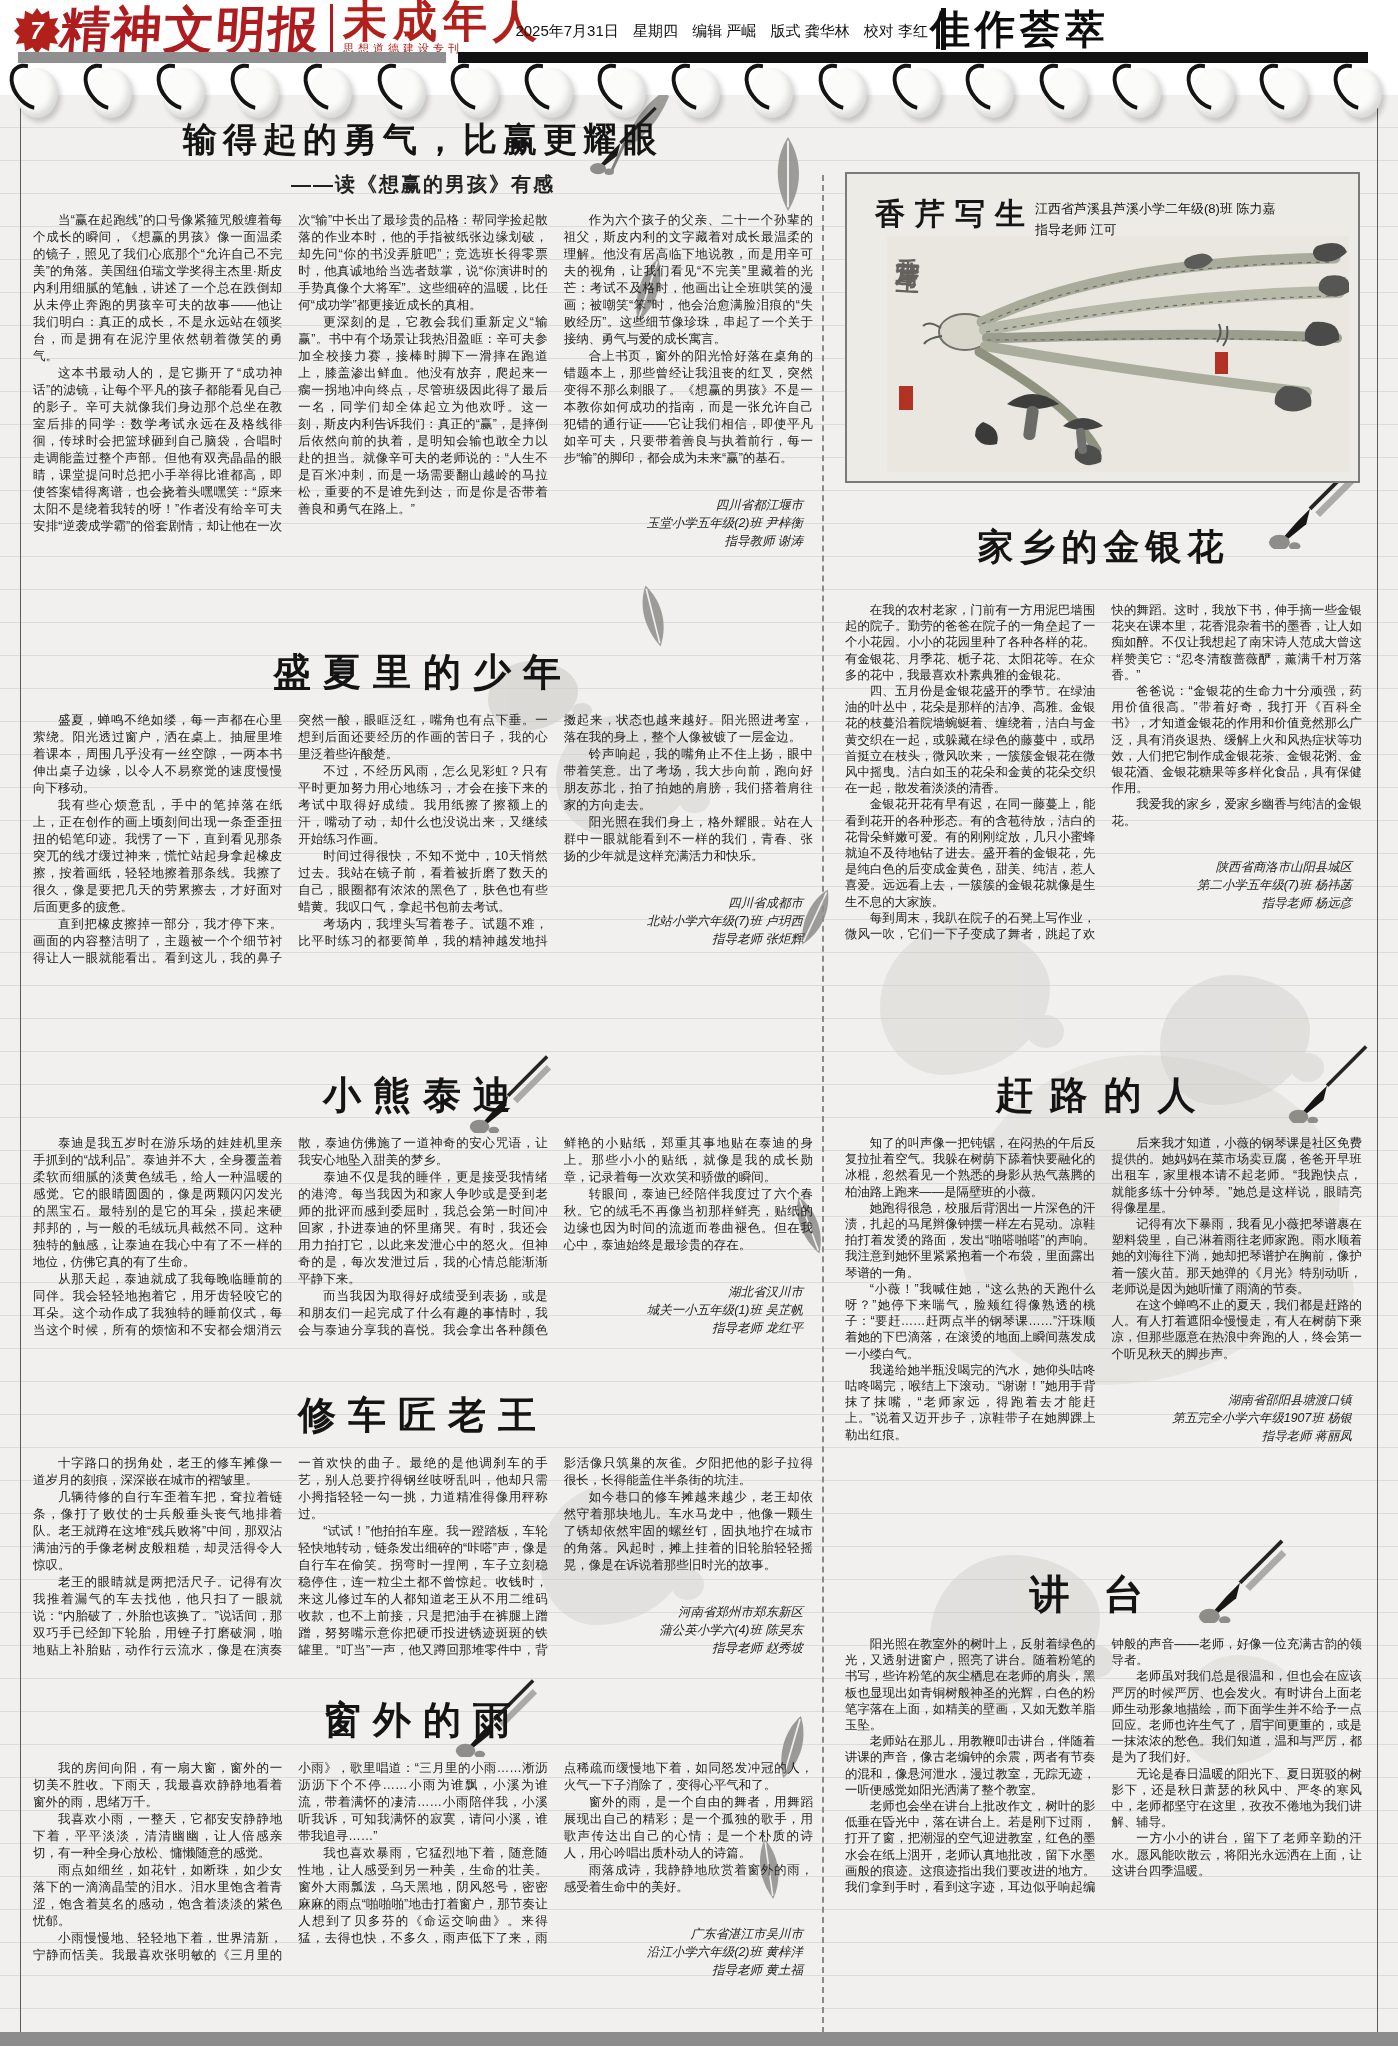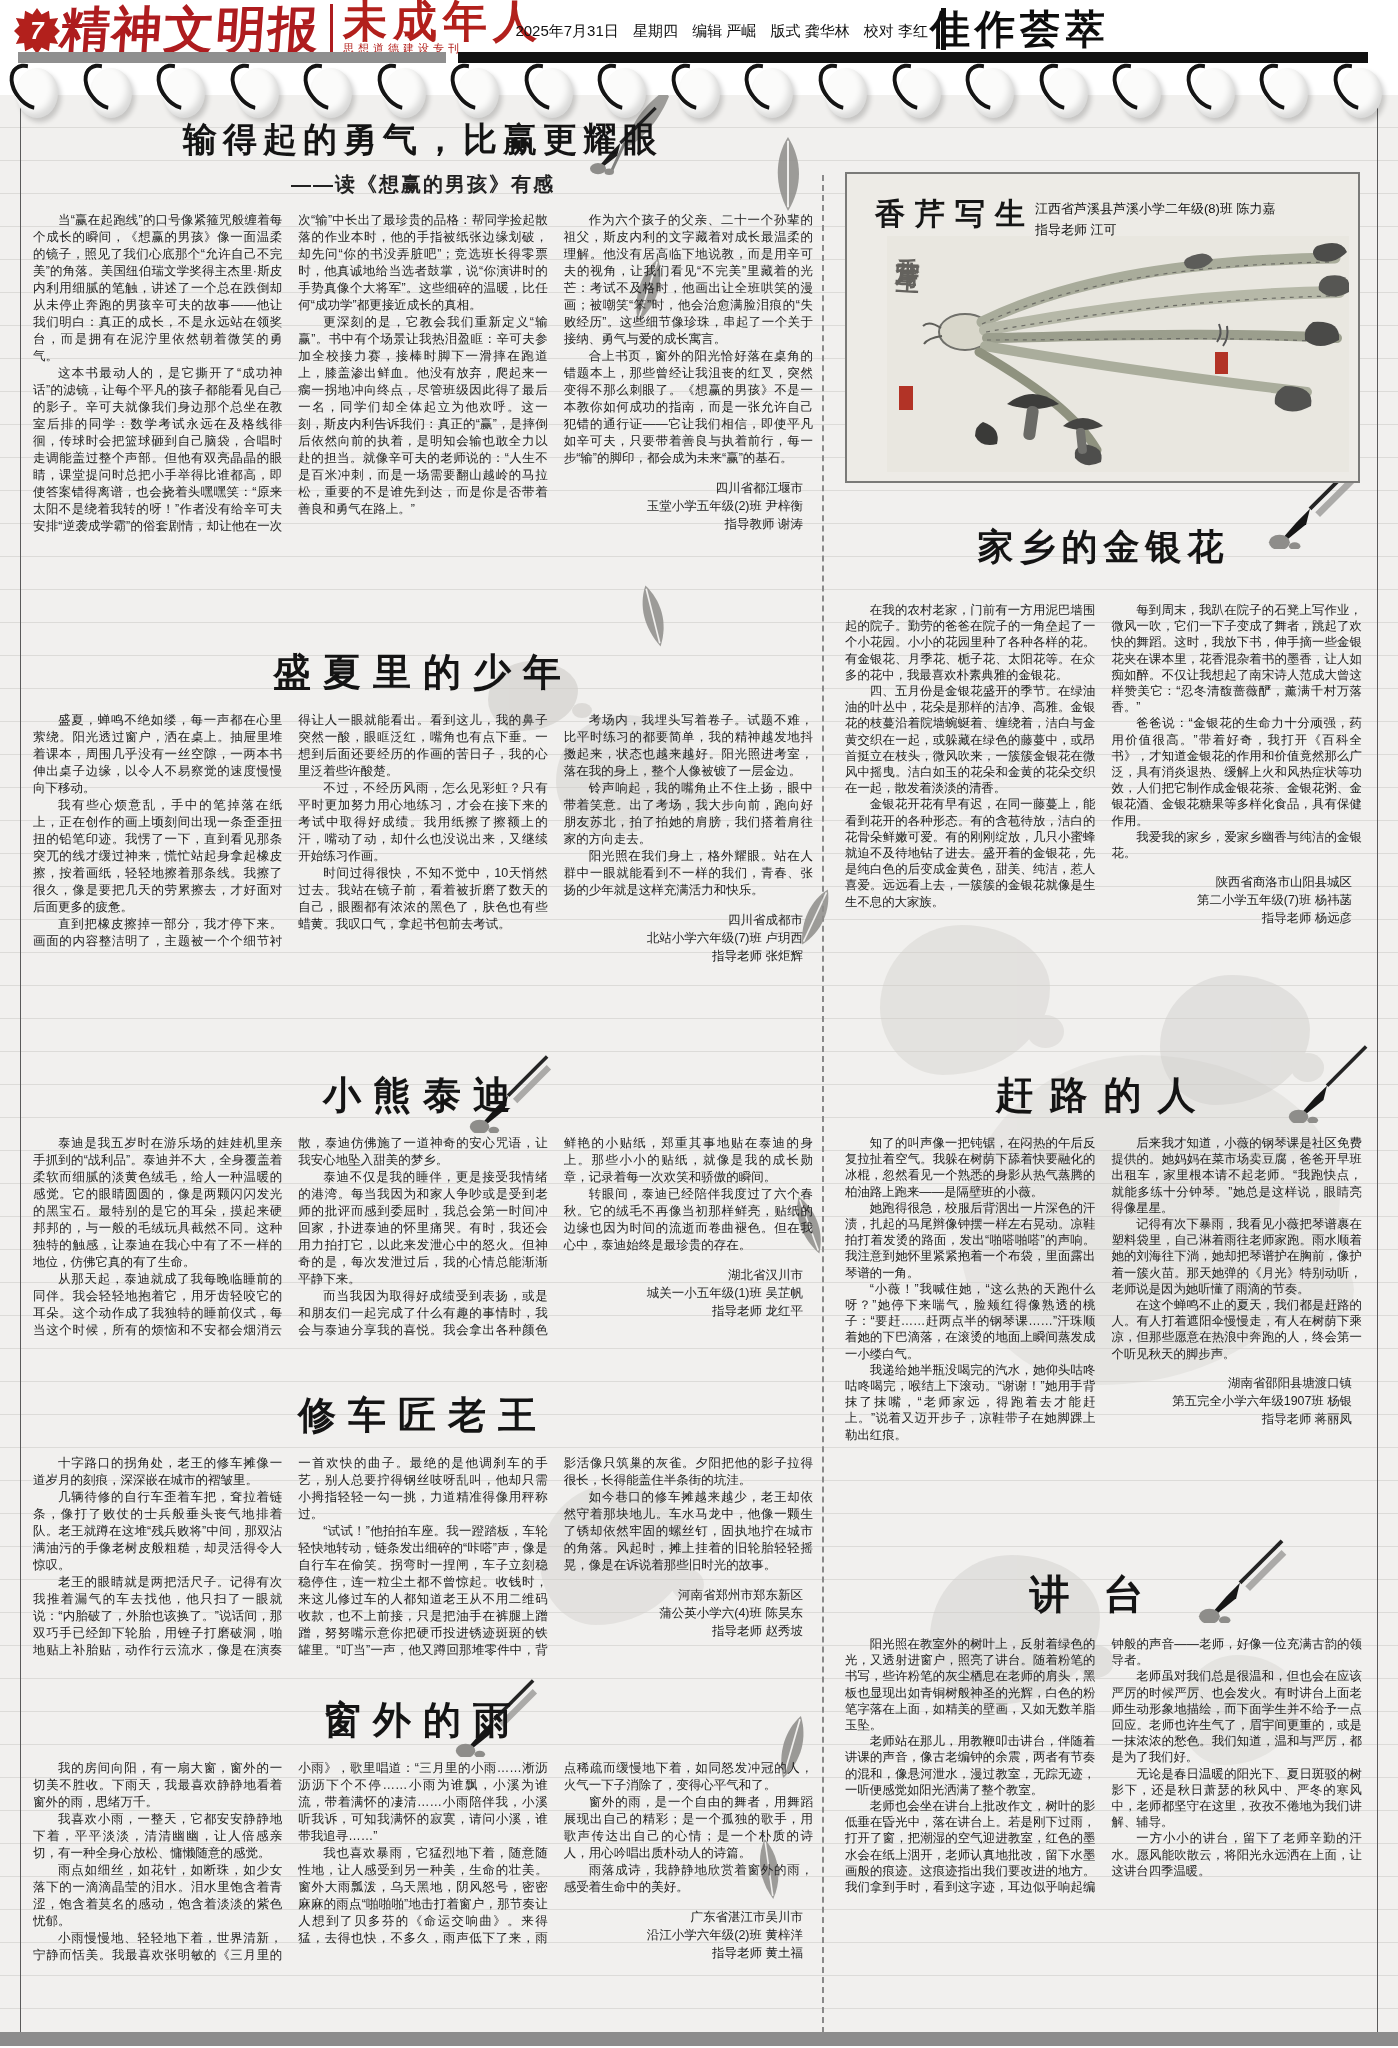--- a/index.html
+++ b/index.html
@@ -41,21 +41,21 @@
   .headrow{position:relative;text-align:center;}
   h1{margin:0;font-family:"Liberation Serif",serif;color:#141414;font-weight:bold;}
   .t-xl{font-size:34px;letter-spacing:6px;}
   .t-big{font-size:38px;letter-spacing:12px;}
   .t-jiangtai{font-size:40px;letter-spacing:34px;}
   .subtitle{margin-top:8px;text-align:center;font-size:20px;font-weight:bold;color:#222;letter-spacing:2px;}
   .body{margin-top:14px;column-gap:16px;font-size:12.5px;line-height:17px;text-align:justify;overflow:hidden;}
   .cols3{column-count:3;}
   .cols2{column-count:2;font-size:12.4px;line-height:16.2px;}
   .para{margin:0;text-indent:2em;}
-  .byline{margin-top:12px;text-align:right;padding-right:10px;break-inside:avoid;}
+  .byline{margin-top:29px;text-align:right;padding-right:10px;break-inside:avoid;font-style:italic;}
   .byline p{margin:0;line-height:18px;}
   
   .art-box{position:absolute;left:845px;top:77px;width:515px;height:311px;background:#edebe6;
            border:2px solid #7a7a78;box-sizing:border-box;}
   .art-box .ptitle{position:absolute;left:28px;top:20px;font-size:30px;font-weight:bold;
            letter-spacing:10px;color:#161616;font-family:"Liberation Serif",serif;}
   .art-box .pattr{position:absolute;left:188px;top:24px;font-size:13px;line-height:21px;color:#111;}
   .inscription{position:absolute;left:46px;top:64px;writing-mode:vertical-rl;font-size:24px;
            font-weight:bold;color:#44423e;opacity:.8;transform:rotate(3deg);letter-spacing:4px;}
   .seal{position:absolute;width:14px;height:24px;background:#b23326;}

